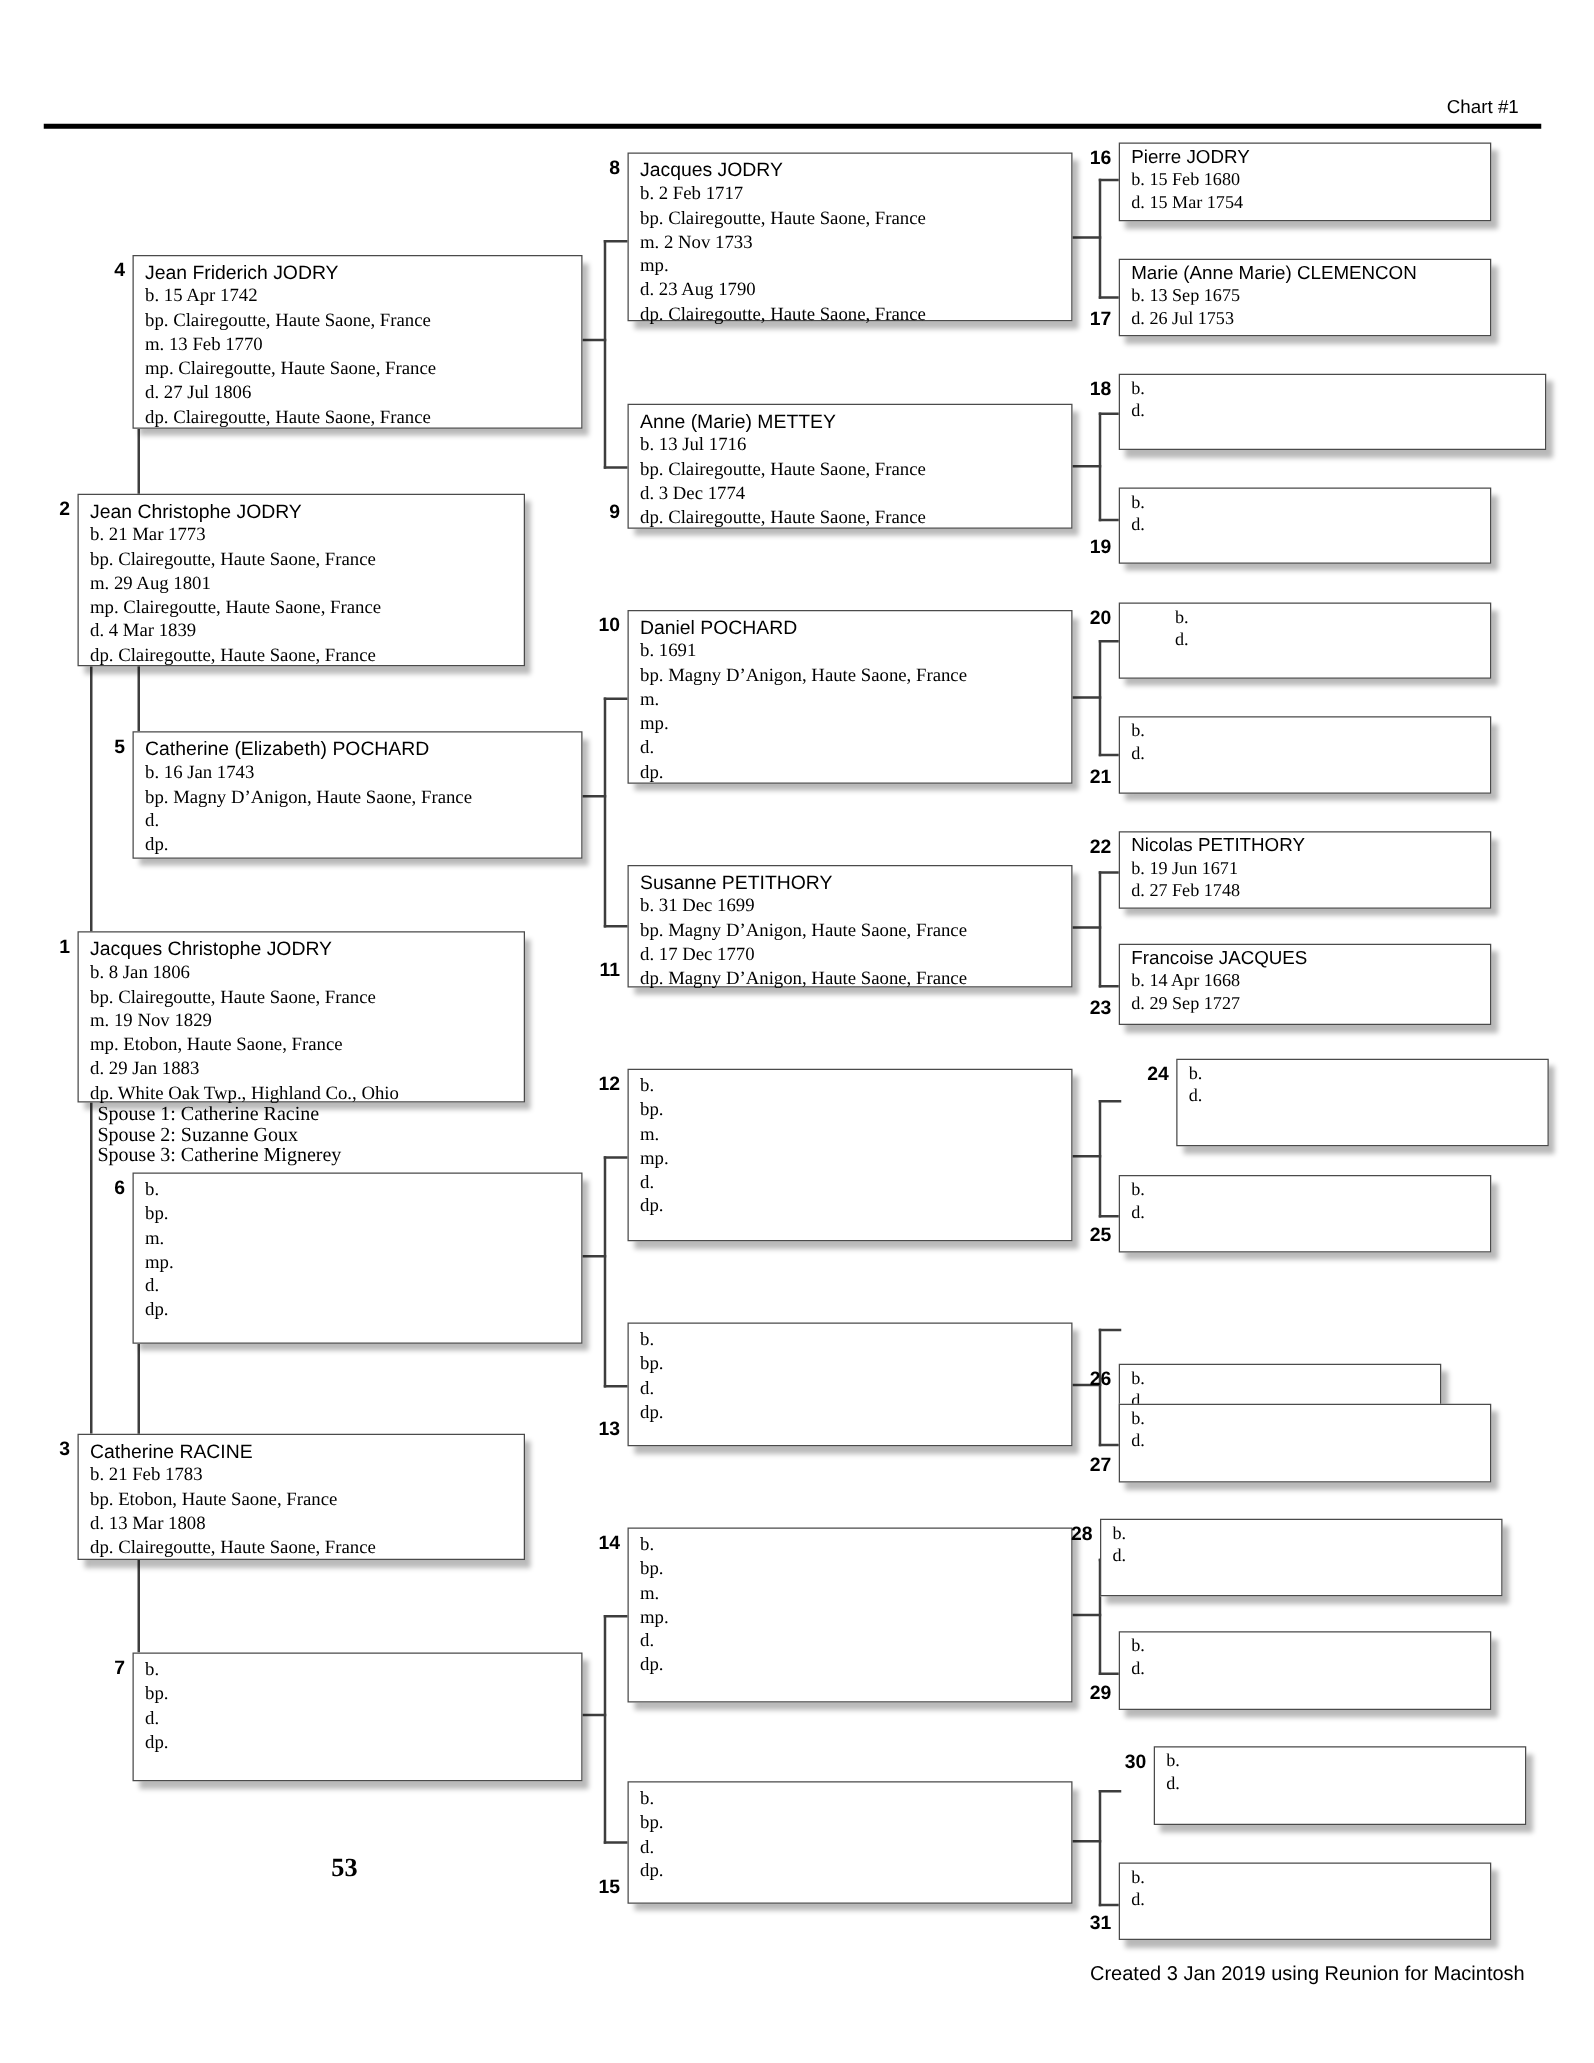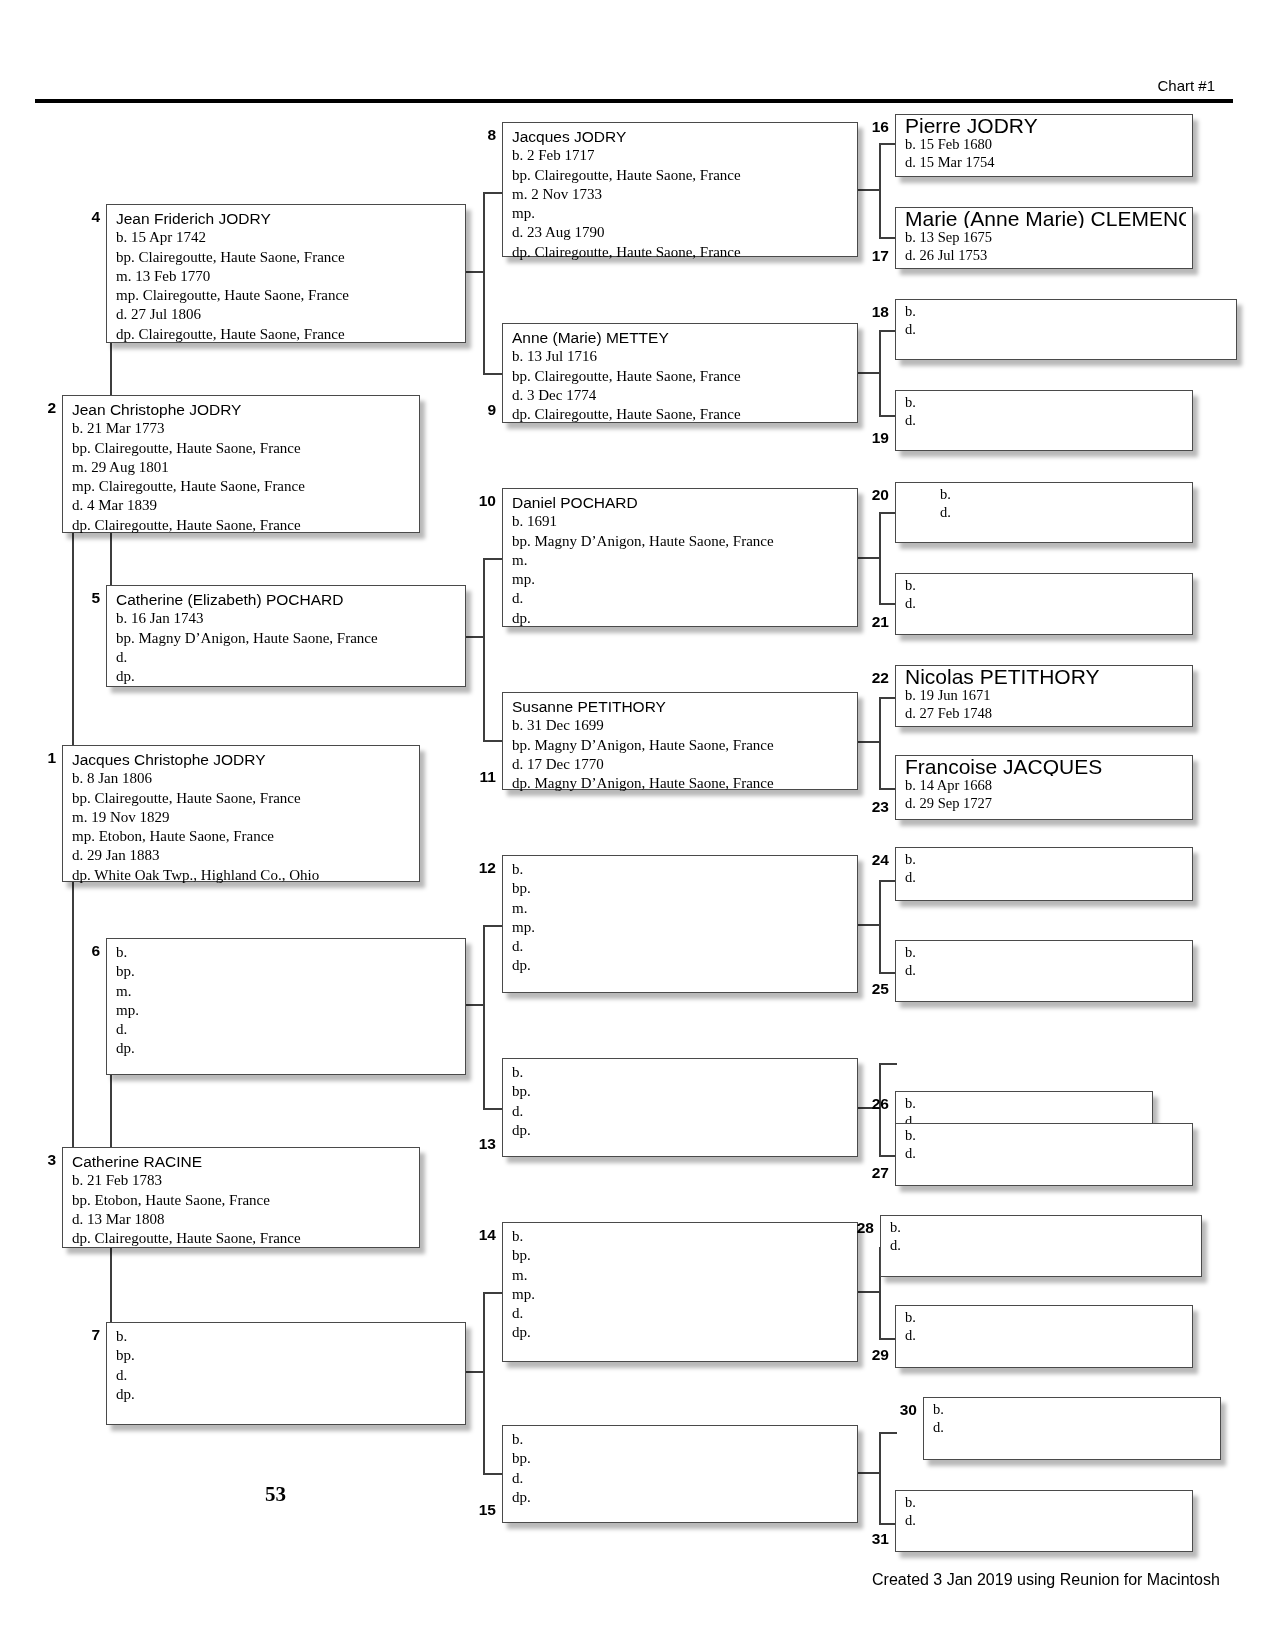--- a/index.html
+++ b/index.html
@@ -11,35 +11,40 @@
   #chart-label{left:1103px;top:77px;width:112px;text-align:right;font-size:15px;}
   #spouse-block{left:78px;top:884px;font-family:"Liberation Serif",serif;font-size:16px;line-height:16.6px;white-space:nowrap;}
   #page-number{left:265px;top:1482px;font-family:"Liberation Serif",serif;font-size:21px;font-weight:bold;}
   #footer-note{left:872px;top:1571px;font-size:16px;white-space:nowrap;}
 
   .pbox{position:absolute;background:#fff;border:1.5px solid #4a4a4a;box-sizing:border-box;
         padding:4px 6px 0 9px;box-shadow:5px 6px 4px rgba(0,0,0,0.28);z-index:2;}
   .pbox .pname{font-family:"Liberation Sans",sans-serif;font-size:15.5px;line-height:19.3px;white-space:nowrap;overflow:hidden;}
   .pbox .pfield{font-family:"Liberation Serif",serif;font-size:15px;line-height:19.3px;white-space:nowrap;overflow:hidden;}
   .pbox.small{padding-top:2px;}
-  .pbox.small .pname{font-size:21px;line-height:18px;}
+  .pbox.small .pname{font-size:15px;line-height:18px;}
   .pbox.small .pfield{font-size:14.5px;line-height:18px;}
   .pnum{position:absolute;right:calc(100% + 7px);font-family:"Liberation Sans",sans-serif;
         font-size:15.5px;font-weight:bold;white-space:nowrap;}
   .pnum.t{top:3px;}
   .pnum.b{bottom:3px;}
   .cline{position:absolute;background:#3d3d3d;z-index:1;}
 </style>
 </head>
 <body>
 
 <div id="page">
   <div class="abs" id="chart-label">Chart #1</div>
   <div class="abs" id="title-rule"></div>
 
+  <div class="abs" id="spouse-block">
+    <div>Spouse 1: Catherine Racine</div>
+    <div>Spouse 2: Suzanne Goux</div>
+    <div>Spouse 3: Catherine Mignerey</div>
+  </div>
 
   <div id="lines-layer">
       <div class="cline" style="left: 72px; top: 533px; width: 2px; height: 614px;"></div>
       <div class="cline" style="left: 110px; top: 343px; width: 2px; height: 242px;"></div>
       <div class="cline" style="left: 110px; top: 1075px; width: 2px; height: 247px;"></div>
       <div class="cline" style="left: 483px; top: 192px; width: 2px; height: 183px;"></div>
       <div class="cline" style="left: 483px; top: 192px; width: 21px; height: 2px;"></div>
       <div class="cline" style="left: 483px; top: 373px; width: 21px; height: 2px;"></div>
       <div class="cline" style="left: 464px; top: 271px; width: 21px; height: 2px;"></div>
       <div class="cline" style="left: 483px; top: 558px; width: 2px; height: 184px;"></div>
@@ -265,21 +270,21 @@
         <div class="pname">Nicolas PETITHORY</div>
         <div class="pfield">b. 19 Jun 1671</div>
         <div class="pfield">d. 27 Feb 1748</div>
       </div>
       <div class="pbox small" style="left: 895px; top: 755px; width: 298px; height: 65px;">
         <div class="pnum b">23</div>
         <div class="pname">Francoise JACQUES</div>
         <div class="pfield">b. 14 Apr 1668</div>
         <div class="pfield">d. 29 Sep 1727</div>
       </div>
-      <div class="pbox small" style="left: 895px; top: 847px; width: 298px; height: 54px;">
+      <div class="pbox small" style="left: 941px; top: 847px; width: 298px; height: 70px;">
         <div class="pnum t">24</div>
         <div class="pname"></div>
         <div class="pfield">b.</div>
         <div class="pfield">d.</div>
       </div>
       <div class="pbox small" style="left: 895px; top: 940px; width: 298px; height: 62px;">
         <div class="pnum b">25</div>
         <div class="pname"></div>
         <div class="pfield">b.</div>
         <div class="pfield">d.</div>

